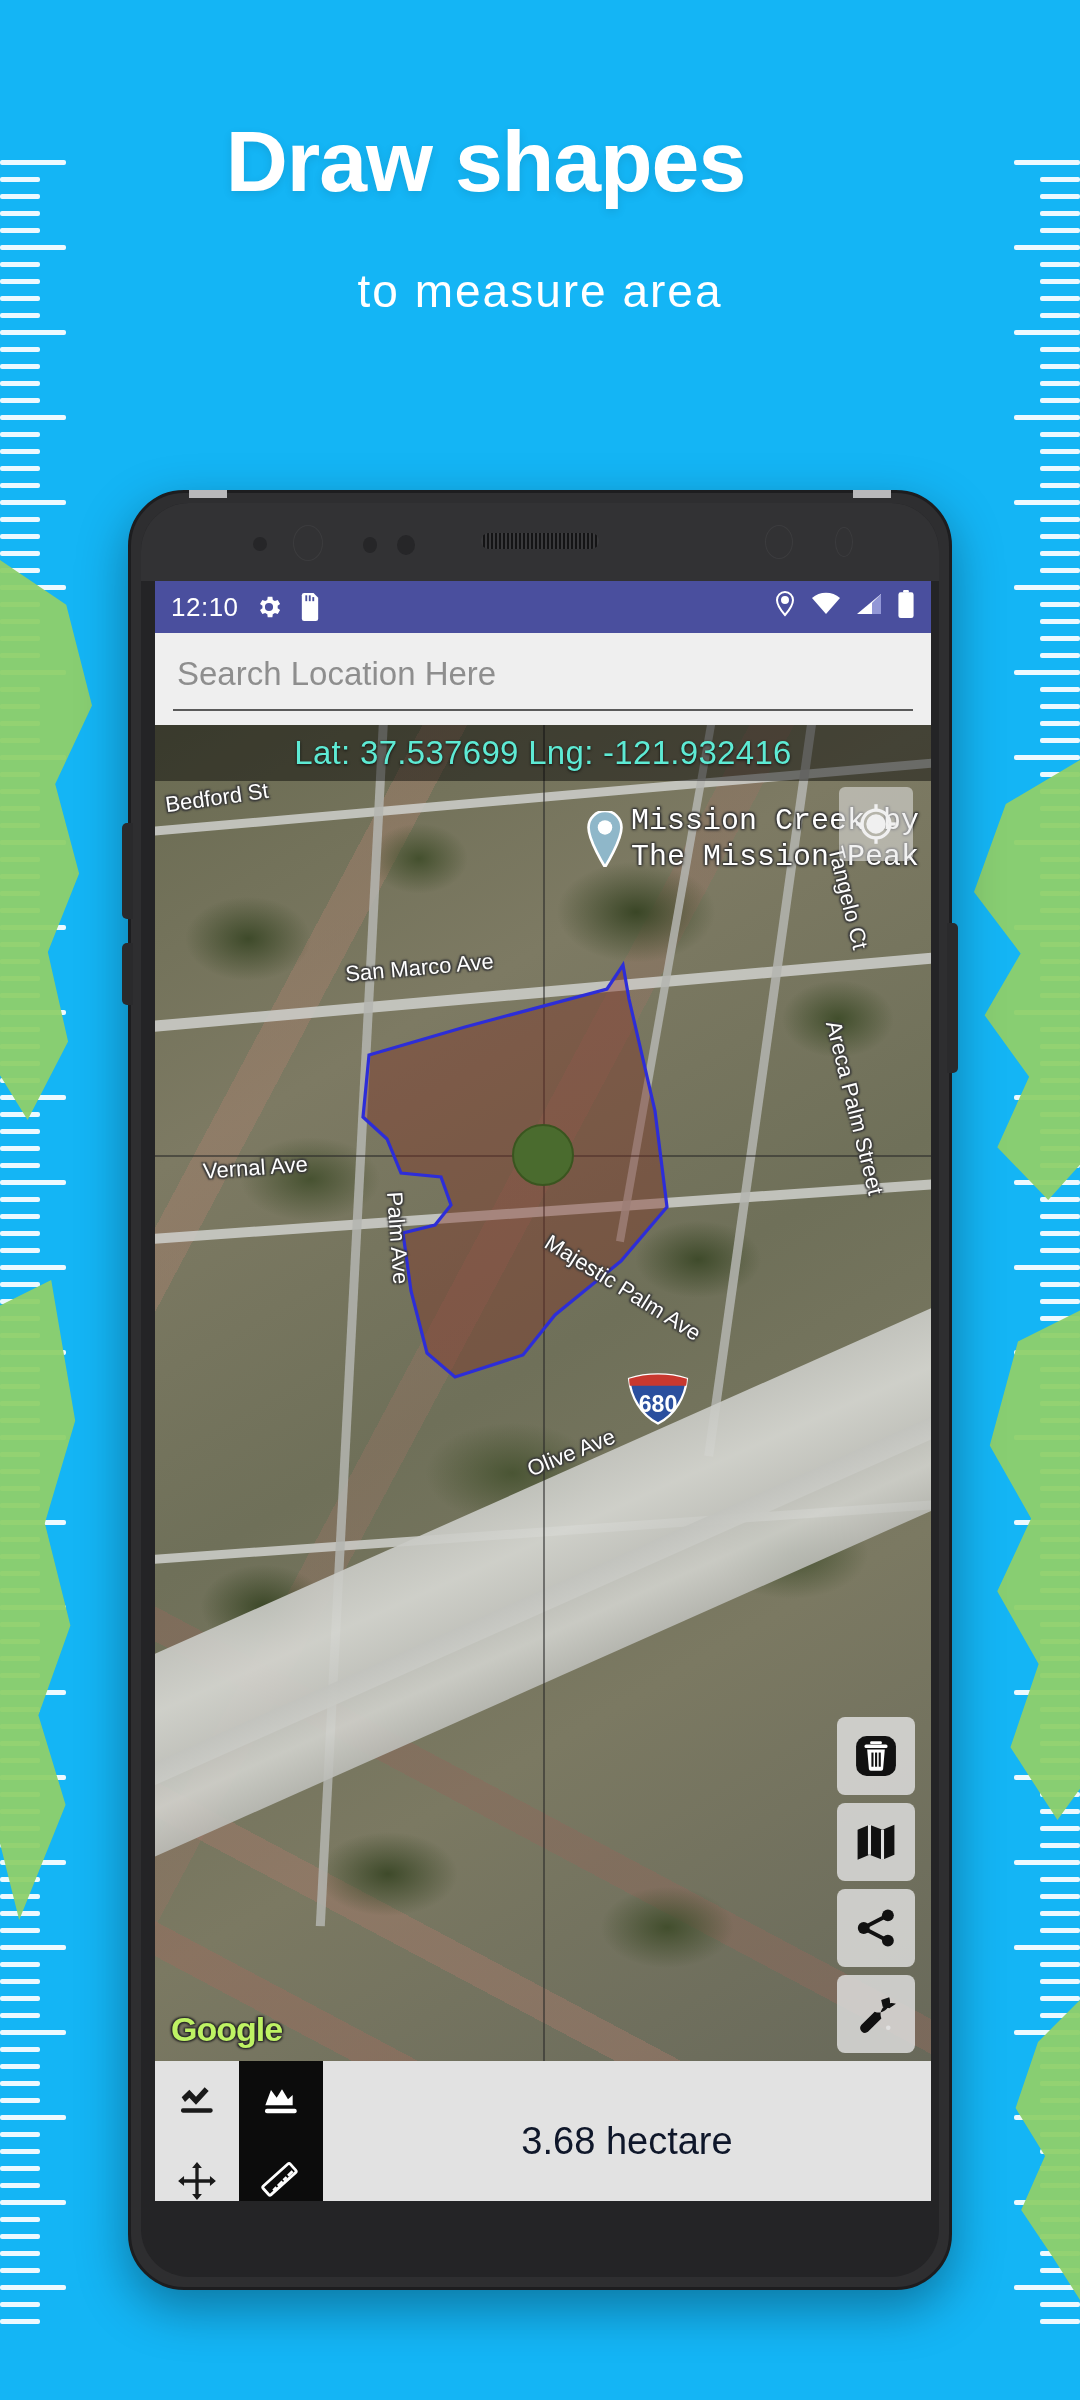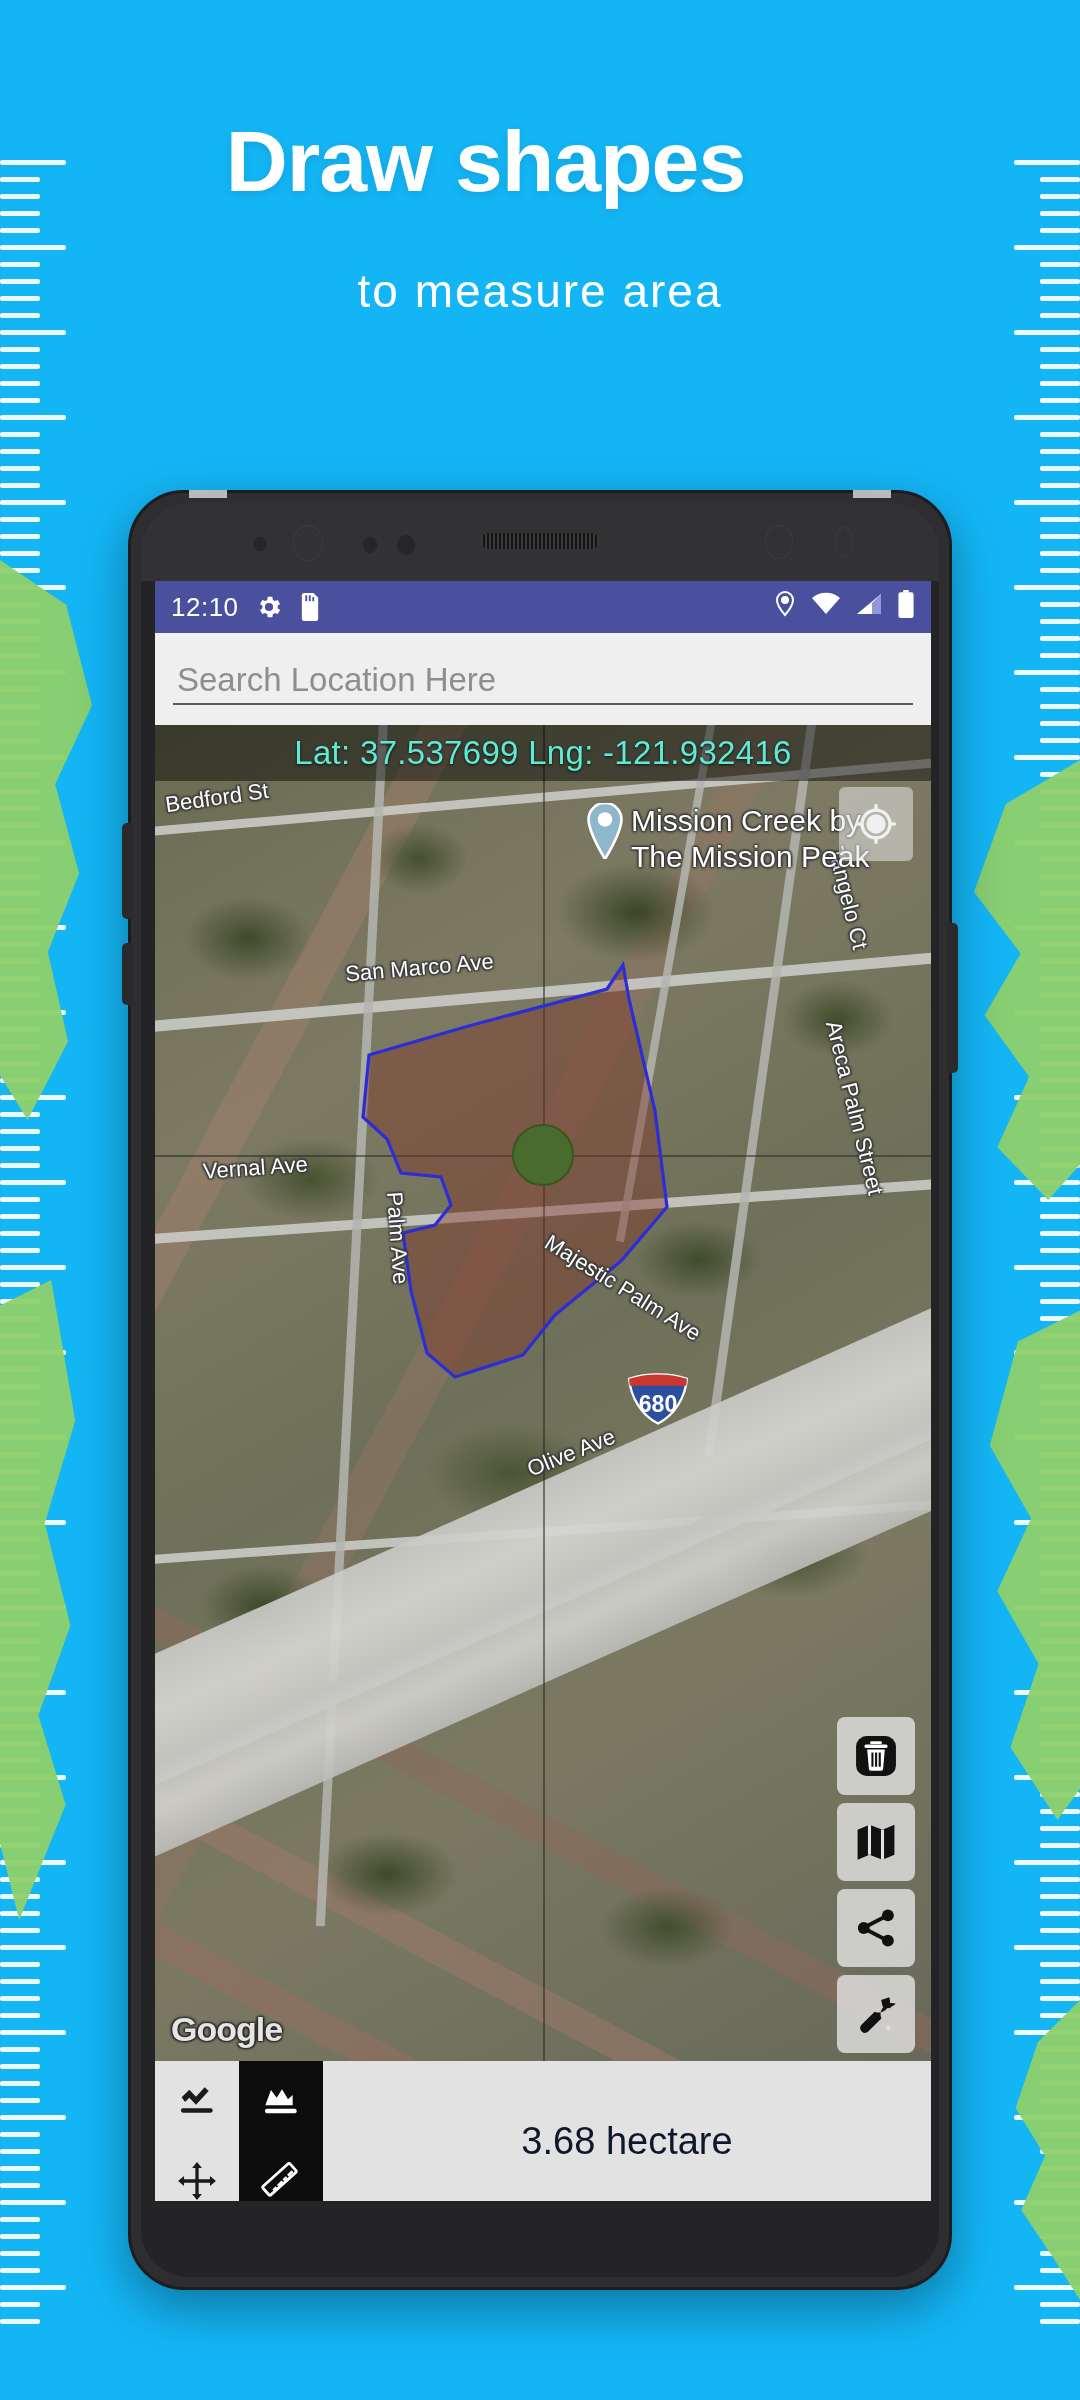--- a/index.html
+++ b/index.html
@@ -75,21 +75,21 @@
 
   
   #search-bar {
     position:relative; height:92px; background:#efefef;
     display:flex; align-items:stretch; padding:0;
   }
   #search-input-wrap { flex:1; display:flex; align-items:center; padding:0 18px; }
   #search-input {
     width:100%; border:none; border-bottom:2px solid #5a5a5a; background:transparent;
     font-family:"Liberation Sans", sans-serif; font-size:33px; color:#7a7a7a;
-    padding:8px 4px 4px 4px; outline:none;
+    padding:8px 4px 16px 4px; outline:none;
   }
   #search-input::placeholder { color:#8e8e8e; }
   #search-button {
     width:194px; margin:10px 12px 14px 0; background:#d4d4d4; border:none;
     font-family:"Liberation Sans", sans-serif; font-size:30px; font-weight:bold;
     color:#1c1c1c; letter-spacing:1px; cursor:pointer;
   }
 
   
   #map {
@@ -146,21 +146,21 @@
   }
 
   
   #my-location-btn {
     position:absolute; right:18px; top:62px; width:74px; height:74px;
     background:rgba(230,230,230,.55); border-radius:6px; z-index:7;
     display:flex; align-items:center; justify-content:center; cursor:pointer;
   }
 
   
-  #poi { position:absolute; left:430px; top:78px; z-index:6; display:flex; align-items:flex-start; }
+  #poi { position:absolute; left:430px; top:78px; z-index:6; display:flex; align-items:center;font-family:Liberation Mono, monospace; }
   #poi-label {
     color:#fff; font-size:30px; line-height:36px; margin-left:6px;
     text-shadow:-1px -1px 2px #333, 1px -1px 2px #333, -1px 1px 2px #333, 1px 1px 3px #333;
     white-space:nowrap;
   }
 
   
   .street-label {
     position:absolute; color:#fff; font-size:22px; white-space:nowrap; z-index:5;
     text-shadow:-1.4px -1.4px 1.6px #3a3a3a, 1.4px -1.4px 1.6px #3a3a3a,
@@ -178,21 +178,21 @@
 
   
   #shield {
     position:absolute; left:470px; top:648px; z-index:5;
     width:66px; height:52px;
   }
 
   
   #google-logo {
     position:absolute; left:16px; bottom:12px; z-index:6;
-    font-size:34px; color:#e5e5e5; font-weight:bold; letter-spacing:-1px;
+    font-size:34px; color:#bef264; font-weight:bold; letter-spacing:-1px;
     text-shadow:-1.4px -1.4px 2px rgba(40,40,40,.9), 1.4px -1.4px 2px rgba(40,40,40,.9),
                 -1.4px 1.4px 2px rgba(40,40,40,.9), 1.4px 1.4px 2px rgba(40,40,40,.9);
   }
 
   
   #map-actions {
     position:absolute; right:16px; bottom:8px; z-index:7;
     display:flex; flex-direction:column; gap:8px;
   }
   .map-action {

